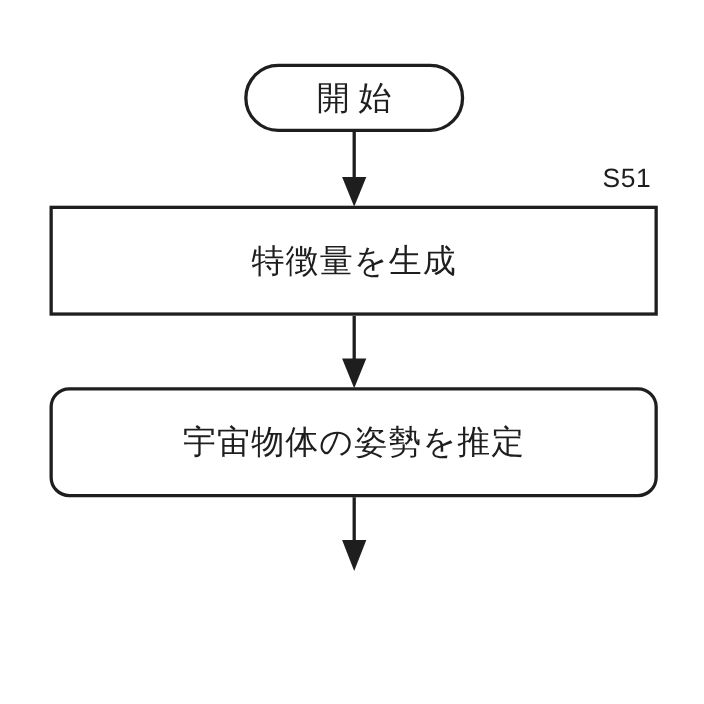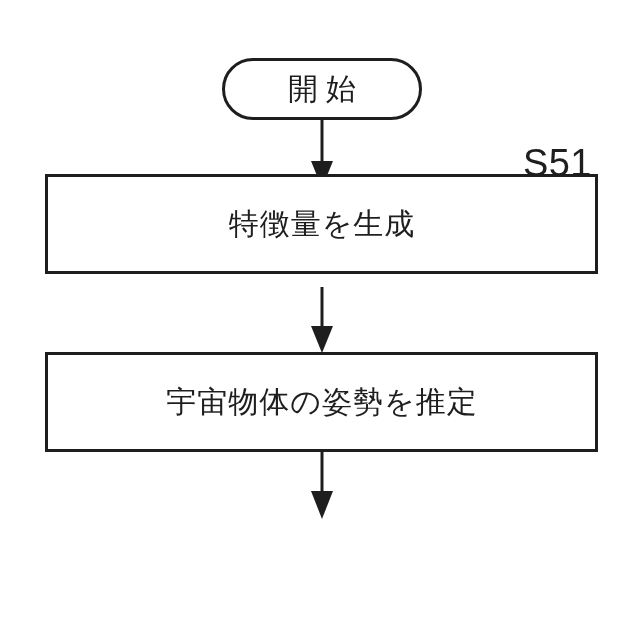--- a/index.html
+++ b/index.html
@@ -43,44 +43,44 @@
     border-radius: 32px;
   }
   .process {
     border: 3px solid var(--line);
     background: var(--bg);
     display: flex;
     align-items: center;
     justify-content: center;
   }
   #box-s51 {
-    left: 45px; top: 174px;
+    left: 45px; top: 187px;
     width: 553px; height: 100px;
   }
   #box-s52 {
     left: 45px; top: 352px;
-    width: 553px; height: 100px;
+    width: 553px; height: 100px; border-radius: 18px;
   }
   .jp {
     font-size: 30px;
     letter-spacing: 1px;
     margin-right: -1px;
     white-space: nowrap;
   }
   .terminal .jp {
     letter-spacing: 8px;
     margin-right: -8px;
   }
   .steplabel {
     left: 45px;
     width: 547px;
     height: 36px;
     line-height: 36px;
     text-align: right;
-    font-size: 38px;
+    font-size: 24px;
     letter-spacing: 0.5px;
   }
   #label-s51 { top: 145px; }
   #label-s52 { top: 310px; }
   #arrows {
     left: 0; top: 0;
   }
   #arrows line {
     stroke: var(--line);
     stroke-width: 3;

